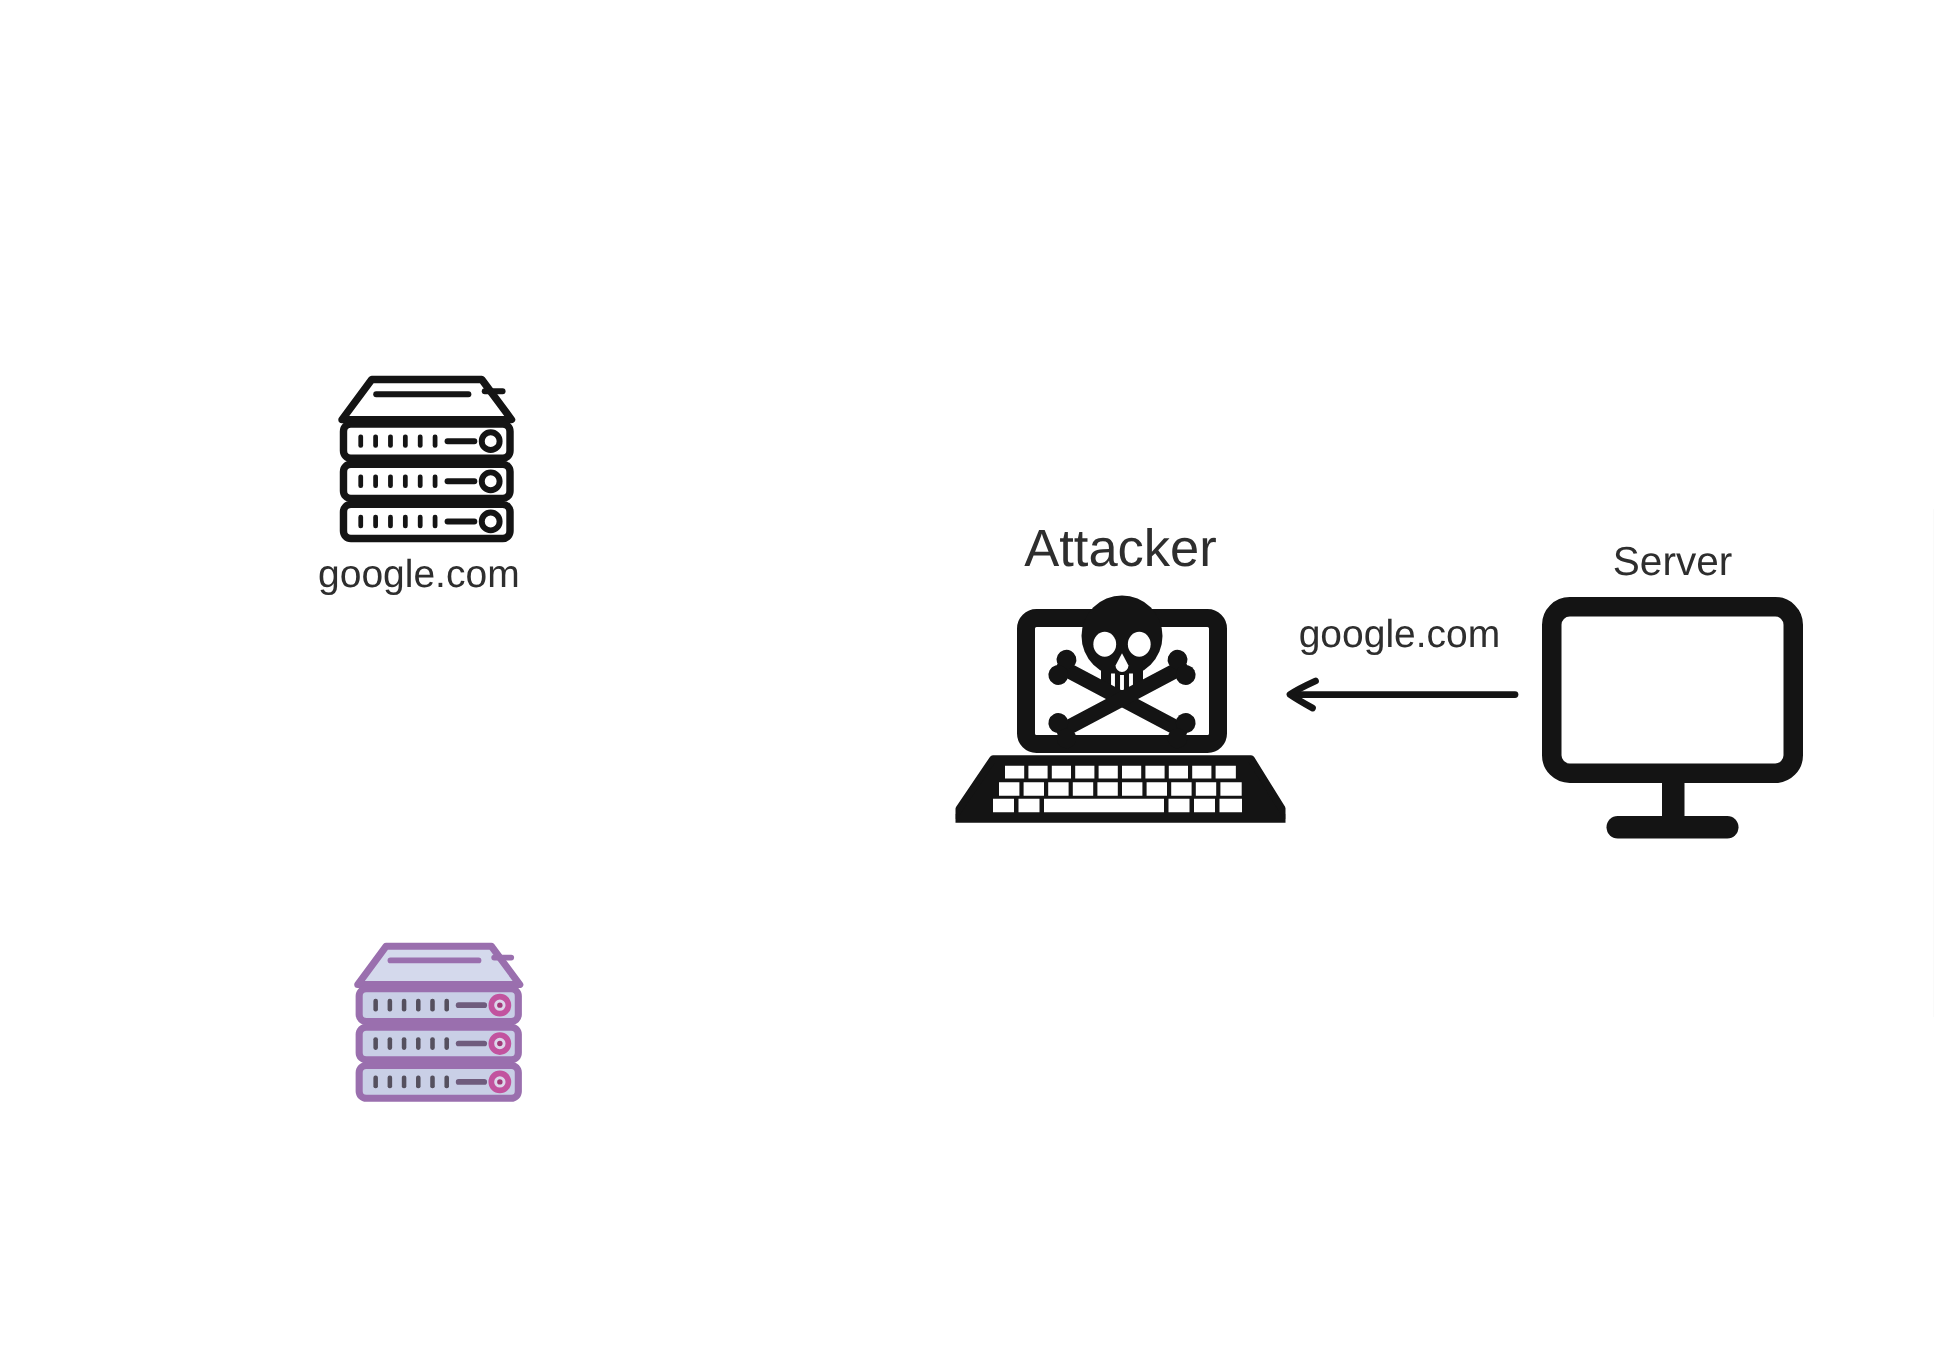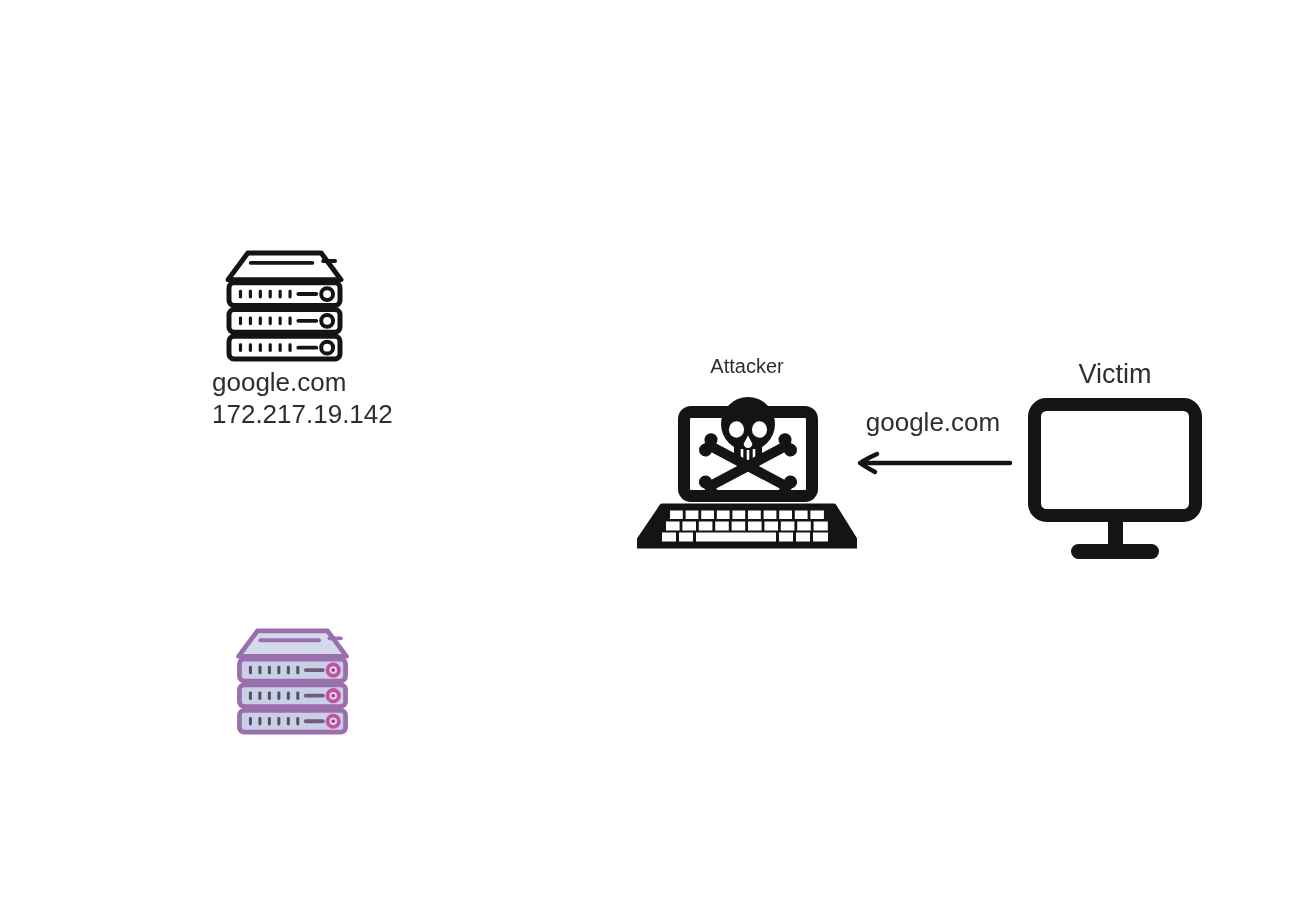--- a/index.html
+++ b/index.html
@@ -83,30 +83,29 @@
 
 <div class="canvas">
 
   <div class="abs" style="left:224px;top:249px;">
     <svg width="121" height="113" viewBox="0 0 122 114" class="server-google">
       <use href="#server-rack"></use>
     </svg>
   </div>
   <div class="node-label" style="left:212px;top:366px;">
     <div>google.com</div>
-    <div>172.217.19.142</div>
   </div>
 
   <div class="abs" style="left:234px;top:627px;">
     <svg width="117" height="108" viewBox="0 0 122 114" class="server-dns">
       <use href="#server-rack"></use>
     </svg>
   </div>
 
-  <div class="node-label center" style="left:637px;top:350px;width:220px;font-size:20px;">Attacker</div>
+  <div class="node-label center" style="left:637px;top:350px;width:220px;font-size:35px;">Attacker</div>
   <div class="abs" style="left:637px;top:393px;">
     <svg width="220" height="158" viewBox="0 0 220 158">
 
       <rect x="47" y="19" width="128" height="84" rx="7" fill="#ffffff" stroke="var(--ink)" stroke-width="12"></rect>
 
       <circle cx="111" cy="31" r="27" fill="var(--ink)"></circle>
       <path d="M97 38 h28 v22 q0 8 -8 8 h-12 q-8 0 -8 -8 Z" fill="var(--ink)"></path>
       <ellipse cx="99.5" cy="36.5" rx="7.6" ry="8.3" fill="#ffffff"></ellipse>
       <ellipse cx="122.5" cy="36.5" rx="7.6" ry="8.3" fill="#ffffff"></ellipse>
       <path d="M111 42.5 l4.3 8.2 a2.1 2.1 0 0 1 -8.6 0 Z" fill="#ffffff"></path>
@@ -153,21 +152,21 @@
   </div>
 
   <div class="node-label center" style="left:852px;top:406px;width:162px;">google.com</div>
   <div class="abs" style="left:852px;top:450px;">
     <svg width="162" height="26" viewBox="0 0 162 26">
       <path d="M158 13 H10" stroke="var(--ink)" stroke-width="4.5" stroke-linecap="round" fill="none"></path>
       <path d="M25 4 Q13 9.5 8 13 Q13 16.5 23 22" stroke="var(--ink)" stroke-width="4.5" stroke-linecap="round" stroke-linejoin="round" fill="none"></path>
     </svg>
   </div>
 
-  <div class="node-label center" style="left:1028px;top:358px;width:174px;font-size:27px;">Victim</div>
+  <div class="node-label center" style="left:1028px;top:358px;width:174px;font-size:27px;">Server</div>
   <div class="abs" style="left:1028px;top:398px;">
     <svg width="174" height="162" viewBox="0 0 174 162">
       <rect x="6.5" y="6.5" width="161" height="111" rx="12" fill="#ffffff" stroke="var(--ink)" stroke-width="13"></rect>
       <rect x="80" y="118" width="15" height="32" fill="var(--ink)"></rect>
       <rect x="43" y="146" width="88" height="15" rx="7.5" fill="var(--ink)"></rect>
     </svg>
   </div>
 
 </div>
 

